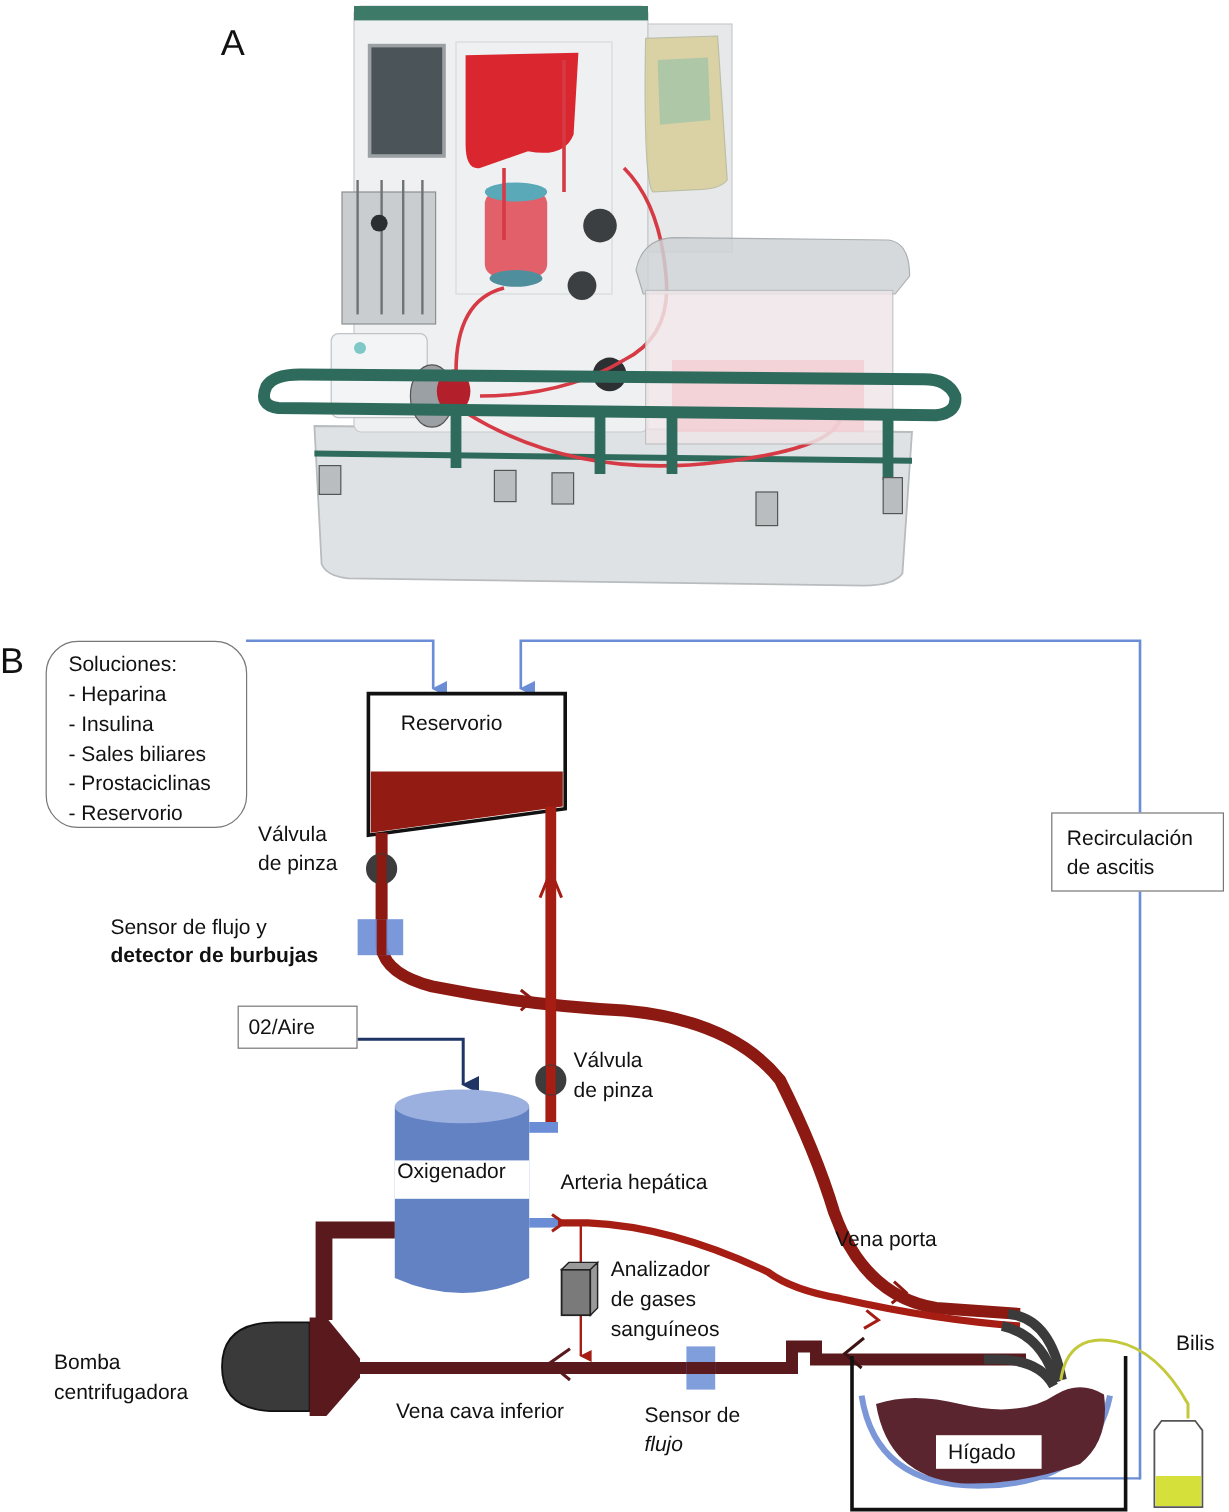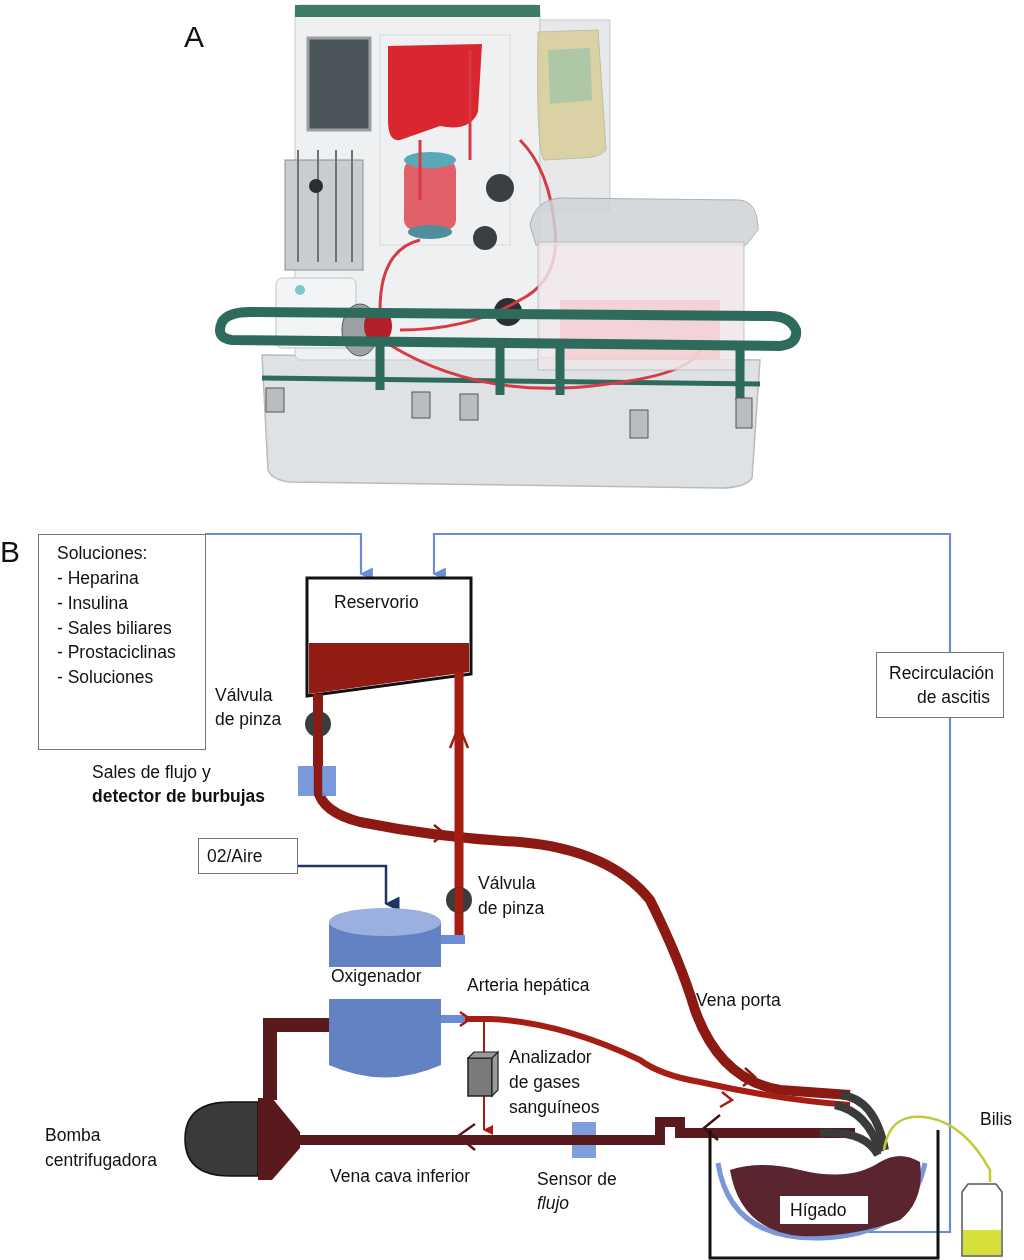--- a/index.html
+++ b/index.html
@@ -168,62 +168,62 @@
       <path d="M835 1105 Q868 1112 880 1152"></path>
       <path d="M820 1133 Q865 1130 878 1155"></path>
     </g>
 
     <path d="M884 1150 Q890 1110 930 1118 Q965 1125 990 1170 L990 1182" fill="none" stroke="#c3c93a" stroke-width="2.5"></path>
 
     <path d="M962 1192 L968 1184 L996 1184 L1002 1192 L1002 1256 L962 1256 Z" fill="#fff" stroke="#555" stroke-width="1.5"></path>
     <rect x="963" y="1230" width="38" height="25" fill="#d6e03a"></rect>
   </svg>
 
-  <div class="box" style="left:38px; top:534px; width:168px; height:216px;">
+  <div class="box" style="left:38px; top:534px; width:168px; height:156px;border-radius:27px;">
     <div class="lbl" style="left:18px; top:6px;">Soluciones:</div>
     <div class="lbl" style="left:18px; top:31px;">- Heparina</div>
     <div class="lbl" style="left:18px; top:56px;">- Insulina</div>
     <div class="lbl" style="left:18px; top:81px;">- Sales biliares</div>
     <div class="lbl" style="left:18px; top:105px;">- Prostaciclinas</div>
-    <div class="lbl" style="left:18px; top:130px;">- Soluciones</div>
+    <div class="lbl" style="left:18px; top:130px;">- Reservorio</div>
   </div>
 
   <div class="lbl" style="left:334px; top:590px;">Reservorio</div>
 
   <div class="lbl" style="left:215px; top:683px;">Válvula</div>
   <div class="lbl" style="left:215px; top:707px;">de pinza</div>
 
-  <div class="lbl" style="left:92px; top:760px;">Sales de flujo y</div>
+  <div class="lbl" style="left:92px; top:760px;">Sensor de flujo y</div>
   <div class="lbl" style="left:92px; top:784px;font-weight:bold;">detector de burbujas</div>
 
   <div class="box" style="left:198px; top:838px; width:100px; height:36px;">
     <div class="lbl" style="left:8px; top:5px;">02/Aire</div>
   </div>
 
   <div class="lbl" style="left:478px; top:871px;">Válvula</div>
   <div class="lbl" style="left:478px; top:896px;">de pinza</div>
 
   <div class="lbl" style="left:331px; top:964px;">Oxigenador</div>
 
   <div class="lbl" style="left:467px; top:973px;">Arteria hepática</div>
-  <div class="lbl" style="left:696px; top:988px;text-align:center;">Vena porta</div>
+  <div class="lbl" style="left:696px; top:1020px;text-align:center;">Vena porta</div>
 
   <div class="lbl" style="left:509px; top:1045px;">Analizador</div>
   <div class="lbl" style="left:509px; top:1070px;text-align:center;">de gases</div>
   <div class="lbl" style="left:509px; top:1095px;">sanguíneos</div>
 
   <div class="lbl" style="left:45px; top:1123px;">Bomba</div>
   <div class="lbl" style="left:45px; top:1148px;">centrifugadora</div>
 
   <div class="lbl" style="left:330px; top:1164px;">Vena cava inferior</div>
 
   <div class="lbl" style="left:537px; top:1167px;">Sensor de</div>
   <div class="lbl" style="left:537px; top:1191px;font-style:italic;">flujo</div>
 
   <div class="lbl" style="left:790px; top:1198px;">Hígado</div>
 
   <div class="lbl" style="left:980px; top:1107px;">Bilis</div>
 
-  <div class="box" style="left:876px; top:652px; width:128px; height:66px;">
+  <div class="box" style="left:876px; top:677px; width:144px; height:66px;">
     <div class="lbl" style="left:12px; top:8px;">Recirculación</div>
-    <div class="lbl" style="left:12px; top:32px;margin-left:28px;">de ascitis</div>
+    <div class="lbl" style="left:12px; top:32px;">de ascitis</div>
   </div>
 </div>
 
 </body></html>

